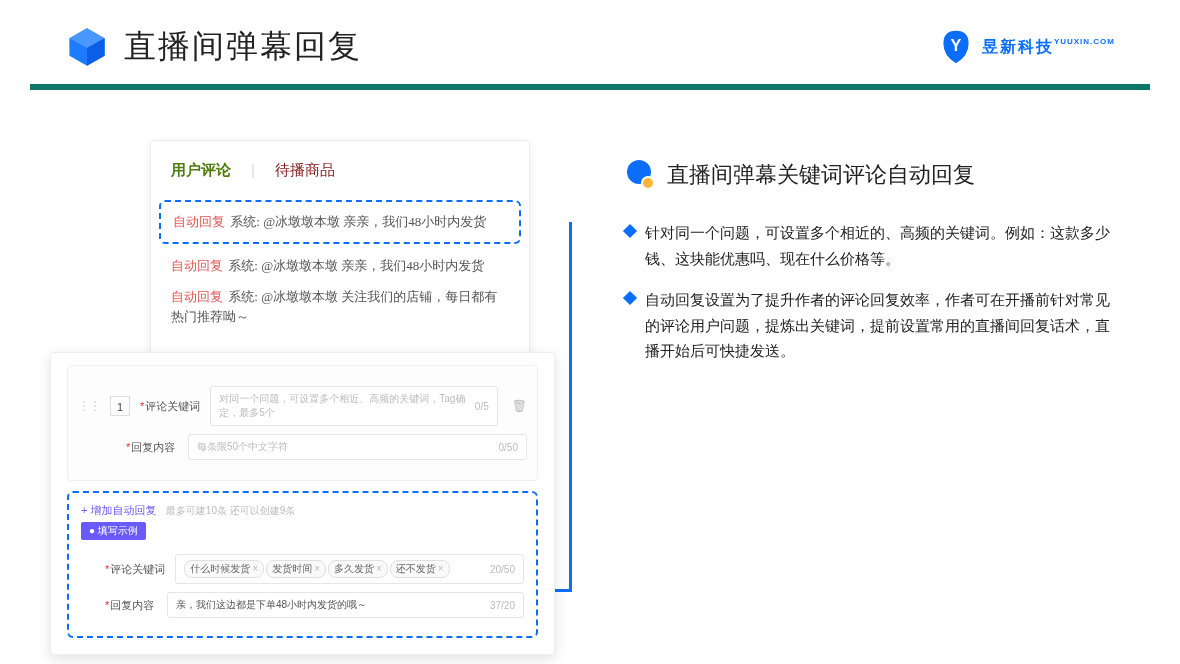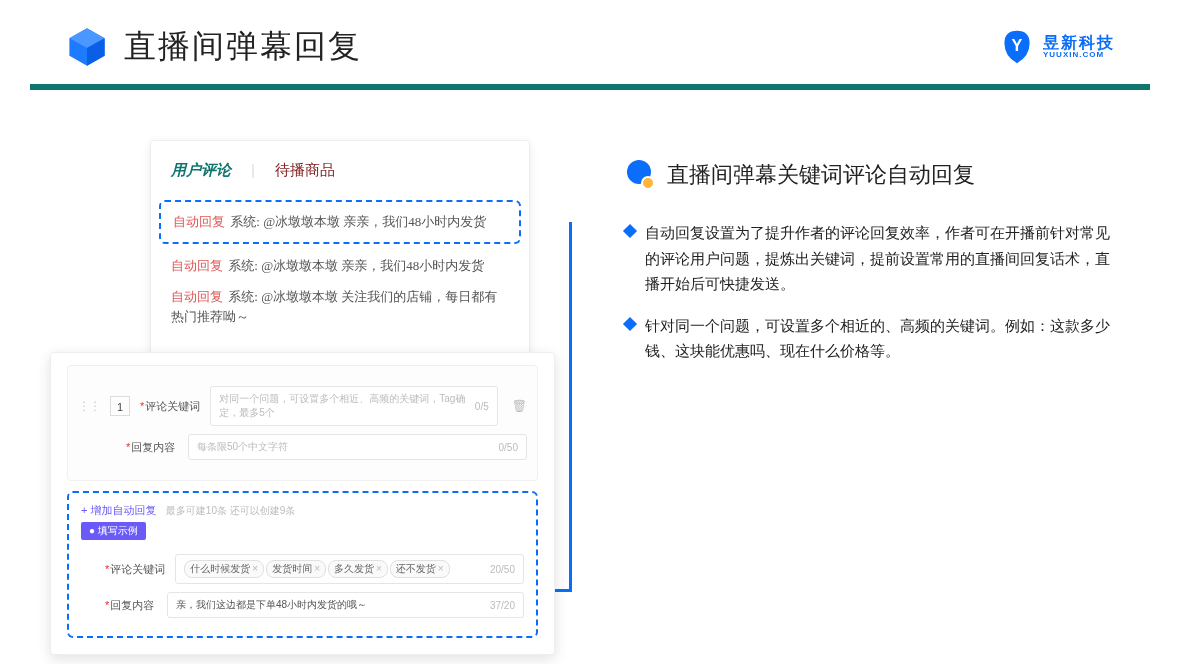--- a/index.html
+++ b/index.html
@@ -5,38 +5,38 @@
 * { margin: 0; padding: 0; box-sizing: border-box; }
 body { font-family: "Microsoft YaHei", sans-serif; background: #fff; width: 1180px; height: 664px; position: relative; color: #333; }
 
 
 .header { display: flex; align-items: center; padding: 25px 35px 15px 35px; border-bottom: 6px solid #0f766e; margin: 0 30px; }
 .header-icon { width: 44px; height: 44px; margin-right: 15px; position: relative; }
 .header-icon svg { width: 100%; height: 100%; }
 .page-title { font-size: 32px; font-weight: 500; color: #222; letter-spacing: 2px; }
 .brand { margin-left: auto; display: flex; align-items: center; gap: 8px; }
 .brand-icon { width: 36px; height: 36px; }
-.brand-text { display: flex; flex-direction: column; color: #0b6efa; font-weight: bold; line-height: 1.1; }
+.brand-text { display: flex; flex-direction: row; color: #0b6efa; font-weight: bold; line-height: 1.1; }
 .brand-text .zh { font-size: 16px; letter-spacing: 2px; }
 .brand-text .en { font-size: 8px; letter-spacing: 1px; }
 
 
 .main { display: flex; padding: 50px 30px 0 50px; gap: 40px; }
 .left-col { position: relative; width: 535px; }
 .right-col { flex: 1; padding-top: 20px; }
 
 
 .panel-comments {
   position: absolute; top: 0; left: 100px; width: 380px; background: #fff;
   border: 1px solid #eee; box-shadow: 0 2px 10px rgba(0,0,0,0.08);
   border-radius: 4px; padding: 20px 20px 80px 20px; z-index: 1;
 }
 .tabs { display: flex; gap: 20px; font-size: 15px; margin-bottom: 20px; }
 .tab { color: #7f1d1d; cursor: pointer; }
-.tab.active { color: #0f766e; font-weight: 600; font-style: italic; }
+.tab.active { color: #4d7c0f; font-weight: 600; }
 .tab-divider { color: #ddd; }
 .comment-row { font-size: 13px; color: #555; margin: 12px 0; line-height: 1.5; font-family: Liberation Serif, serif; }
 .auto-tag { color: #e05858; font-weight: 500; margin-right: 2px; }
 .sys { color: #555; }
 .comment-row.highlight {
   border: 2px dashed #0b6efa; border-radius: 6px; padding: 10px 12px; margin: 6px -12px;
 }
 
 
 .panel-settings {
@@ -186,20 +186,20 @@
   <div class="right-col">
     <div class="section-head">
       <div class="bubble-icon">
         <div class="b1"></div>
           <div class="b2"></div>
       </div>
       <div class="section-title">直播间弹幕关键词评论自动回复</div>
     </div>
     <div class="bullet-item">
       <div class="diamond"></div>
-      <div class="bullet-text">自动回复设置为了提升作者的评论回复效率，作者可在开播前针对常见的评论用户问题，提炼出关键词，提前设置常用的直播间回复话术，直播开始后可快捷发送。</div>
+      <div class="bullet-text">针对同一个问题，可设置多个相近的、高频的关键词。例如：这款多少钱、这块能优惠吗、现在什么价格等。</div>
     </div>
     <div class="bullet-item">
       <div class="diamond"></div>
-      <div class="bullet-text">针对同一个问题，可设置多个相近的、高频的关键词。例如：这款多少钱、这块能优惠吗、现在什么价格等。</div>
+      <div class="bullet-text">自动回复设置为了提升作者的评论回复效率，作者可在开播前针对常见的评论用户问题，提炼出关键词，提前设置常用的直播间回复话术，直播开始后可快捷发送。</div>
     </div>
   </div>
 </div>
 
 </body></html>

